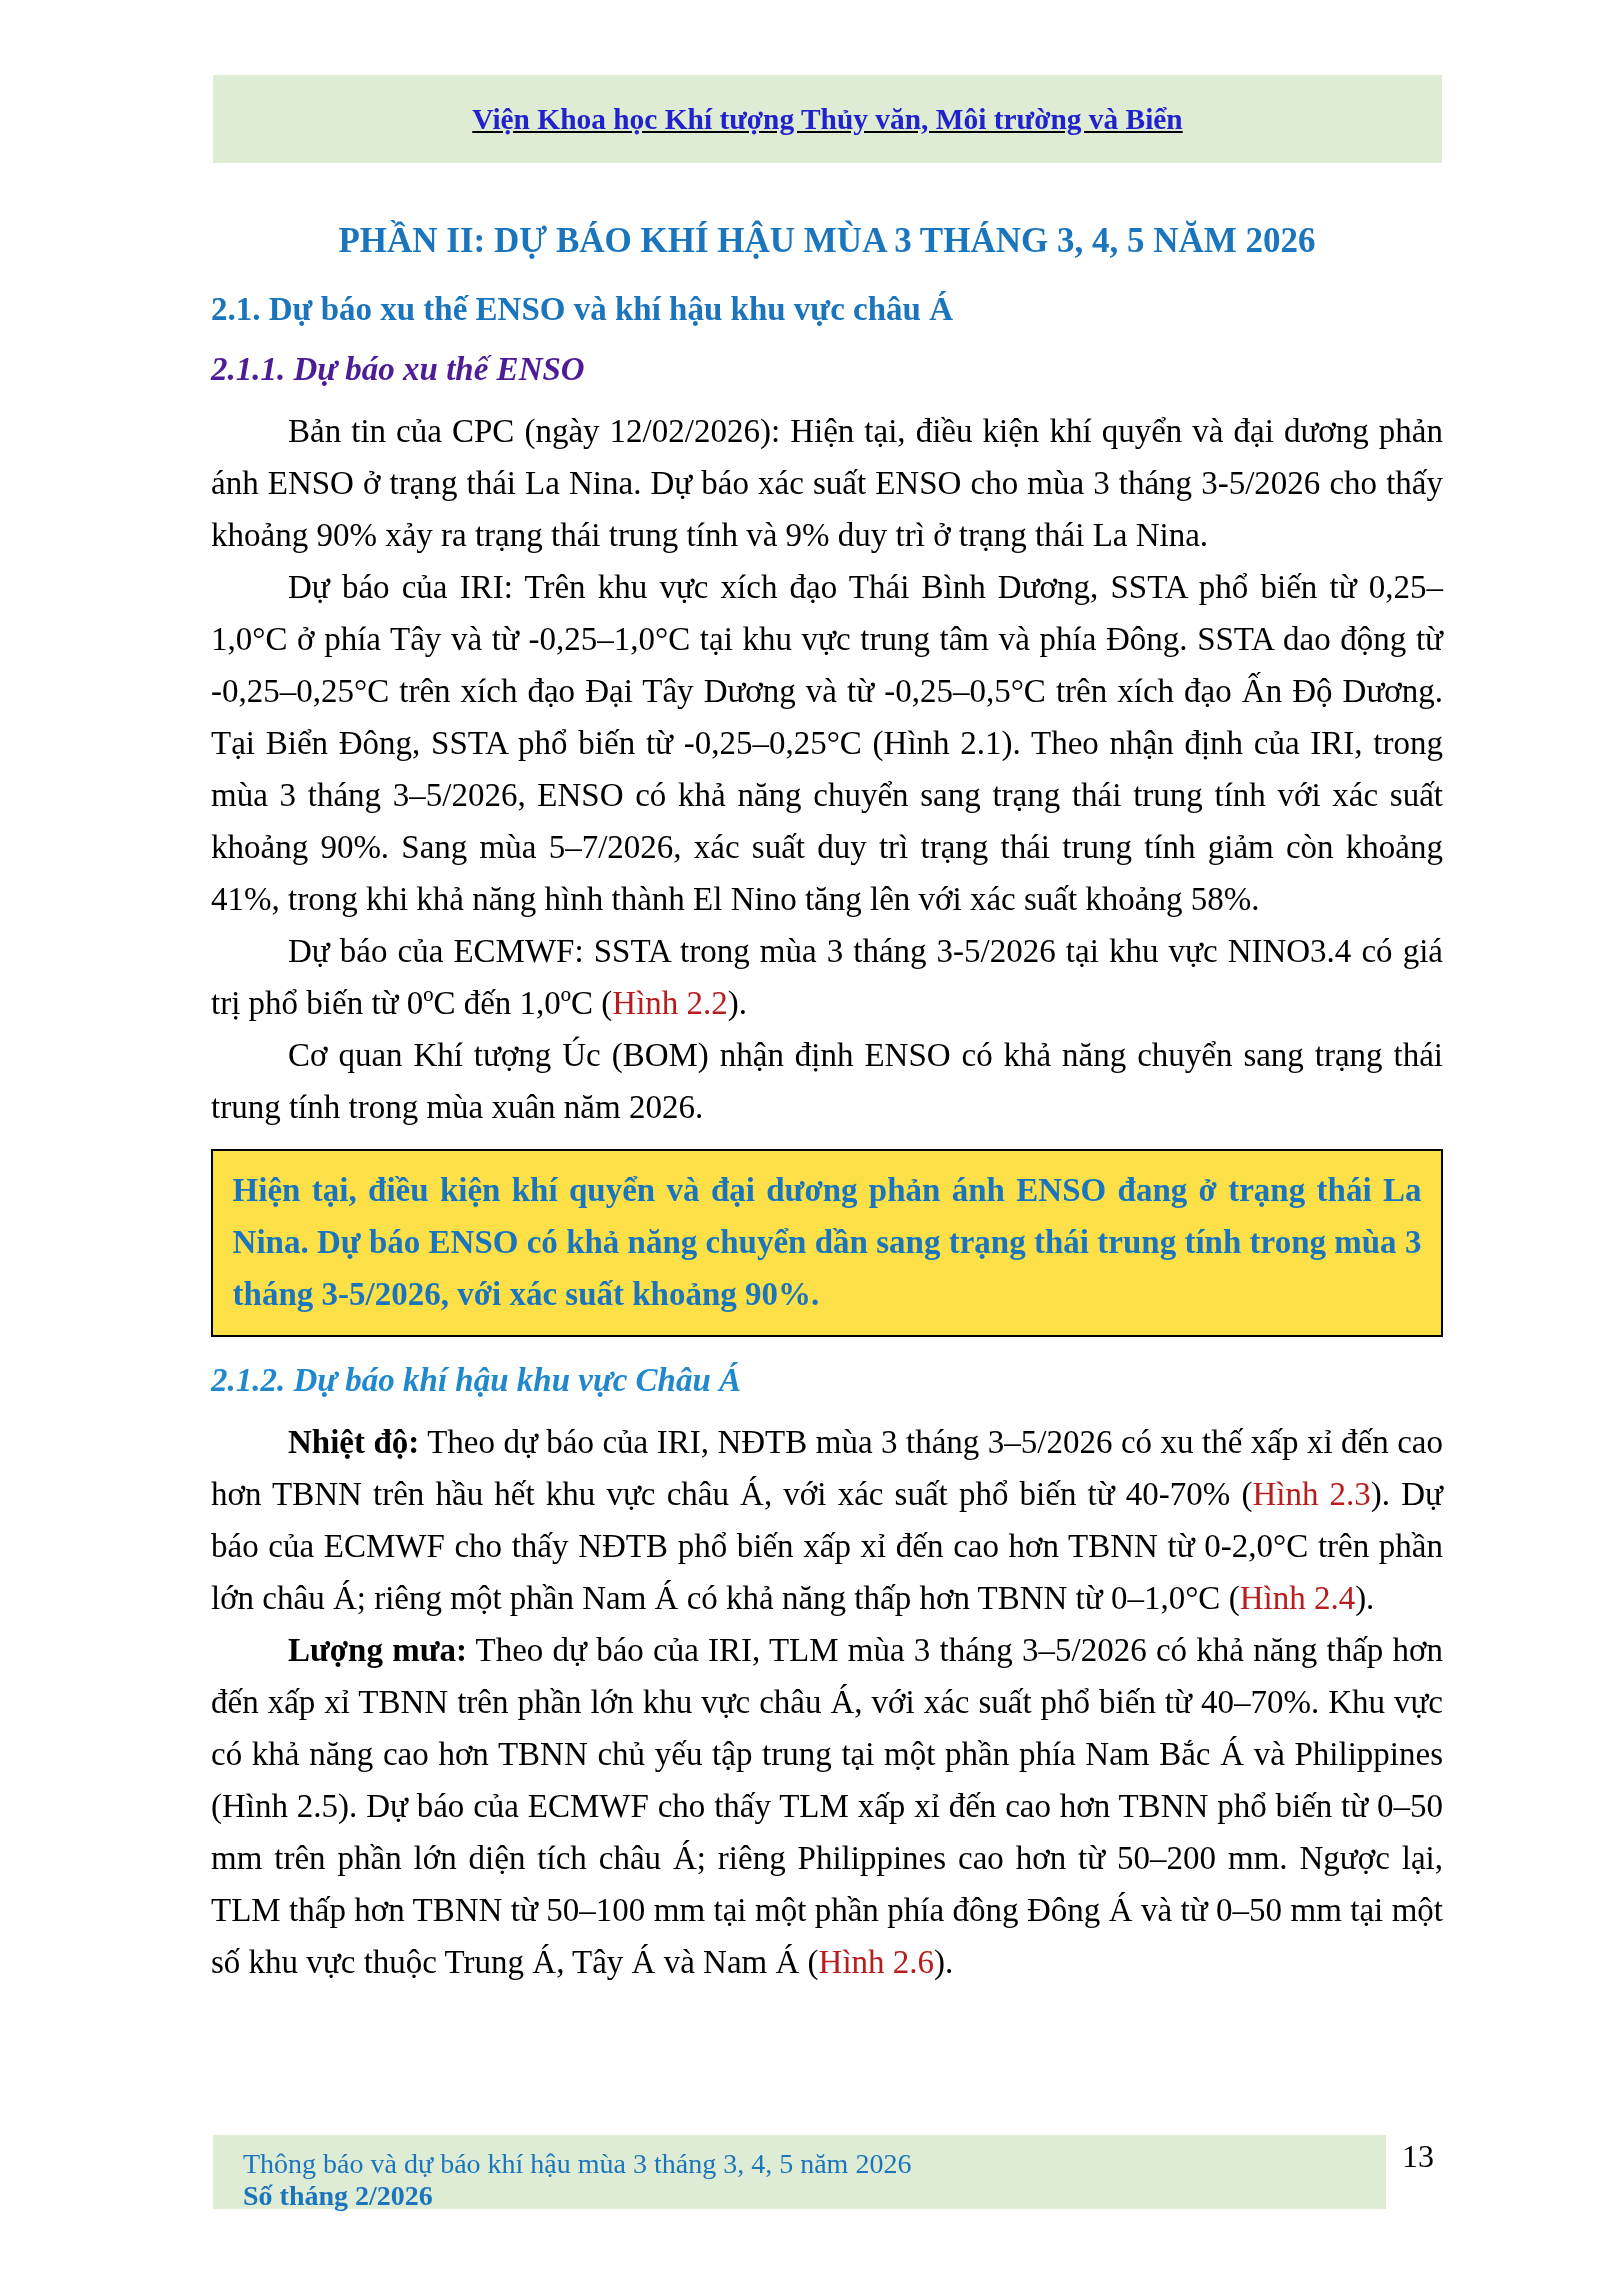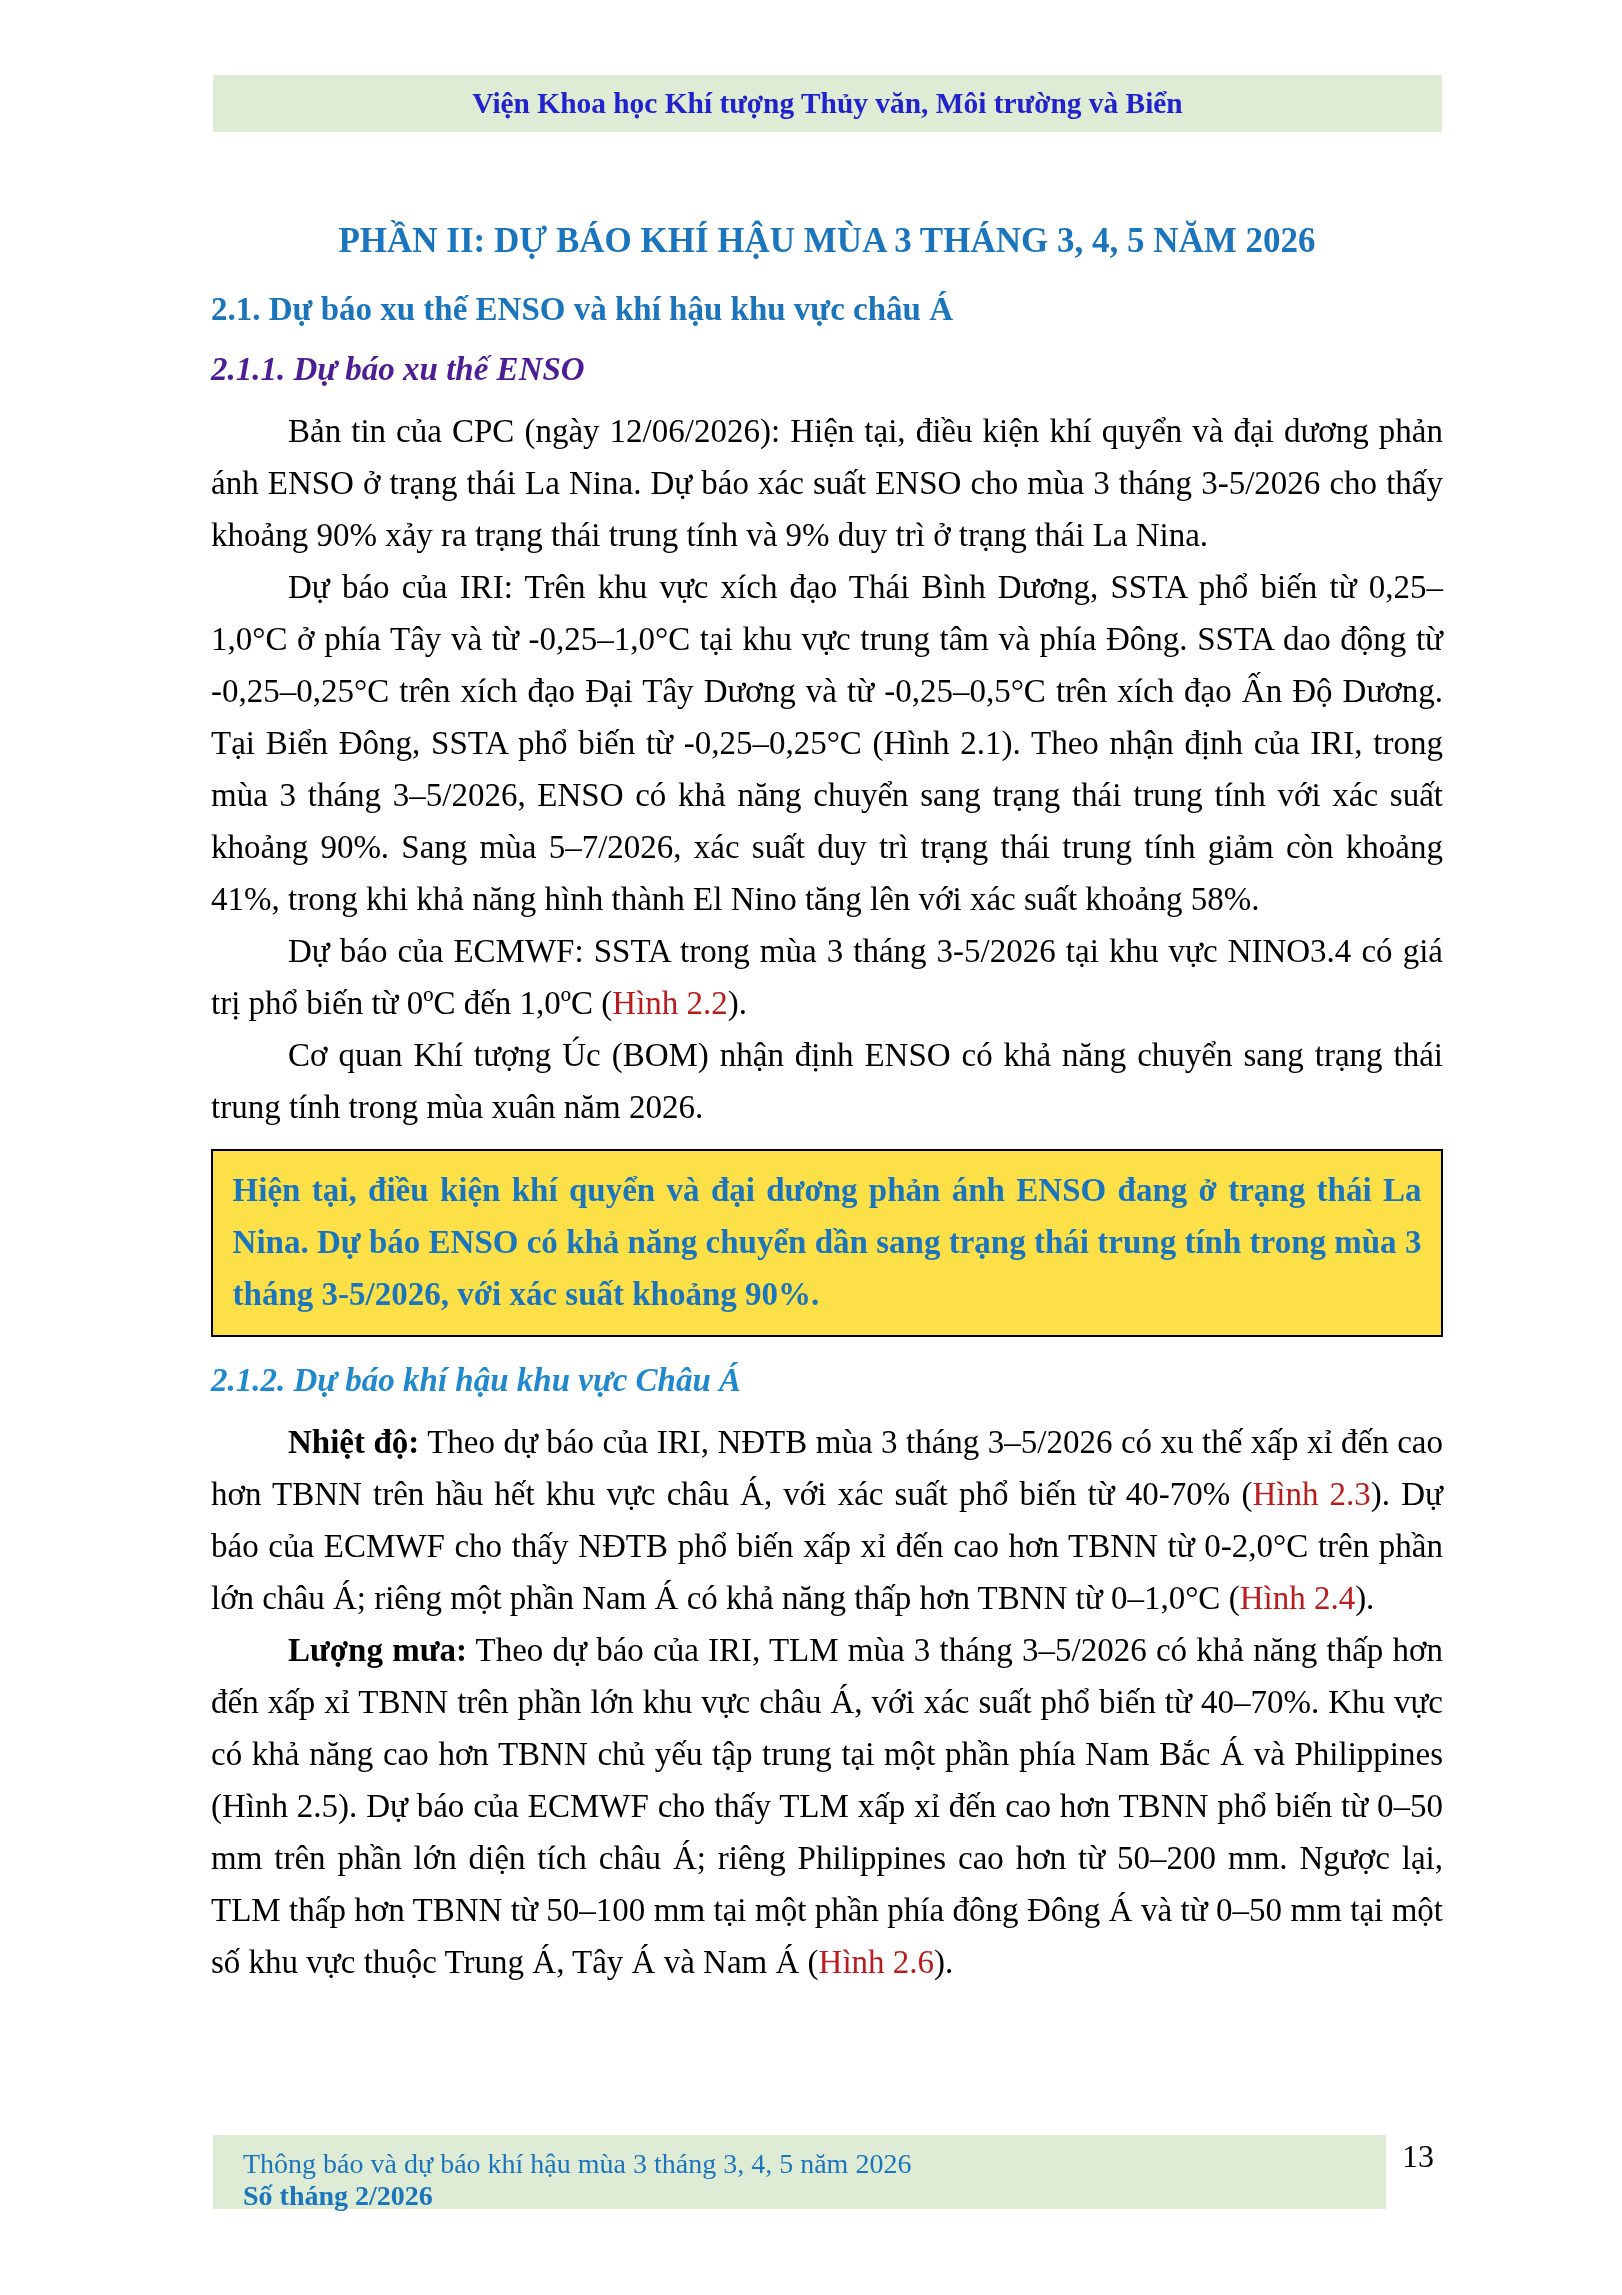--- a/index.html
+++ b/index.html
@@ -6,23 +6,23 @@
   .page {
     position:relative;
     width:1623px; height:2295px;
     background:#ffffff;
     font-family:"Liberation Serif", serif;
     color:#000000;
     overflow:hidden;
   }
   .banner {
     position:absolute; left:213px; top:75px;
-    width:1229px; height:57px;
+    width:1229px; height:88px;
     background:#dfecd5;
-    display:flex; align-items:center; justify-content:center;
+    display:flex; align-items:center; justify-content:center;text-decoration:underline;
   }
   .banner-text {
     color:#2222cc; font-weight:bold; font-size:29.4px; letter-spacing:0;
   }
   .content {
     position:absolute; left:211px; top:221px; width:1232px;
   }
   .doc-title {
     text-align:center; color:#1b75bc; font-weight:bold;
     font-size:35px; line-height:39px; margin:0 0 30px 0;
@@ -74,21 +74,21 @@
   </div>
 
   <div class="content">
 
     <h1 class="doc-title">PHẦN II: DỰ BÁO KHÍ HẬU MÙA 3 THÁNG 3, 4, 5 NĂM 2026</h1>
 
     <h2 class="h-sec">2.1. Dự báo xu thế ENSO và khí hậu khu vực châu Á</h2>
 
     <h3 class="h-sub">2.1.1. Dự báo xu thế ENSO</h3>
 
-    <p class="body">Bản tin của CPC (ngày 12/06/2026): Hiện tại, điều kiện khí quyển và đại dương phản ánh ENSO ở trạng thái La Nina. Dự báo xác suất ENSO cho mùa 3 tháng 3-5/2026 cho thấy khoảng 90% xảy ra trạng thái trung tính và 9% duy trì ở trạng thái La Nina.</p>
+    <p class="body">Bản tin của CPC (ngày 12/02/2026): Hiện tại, điều kiện khí quyển và đại dương phản ánh ENSO ở trạng thái La Nina. Dự báo xác suất ENSO cho mùa 3 tháng 3-5/2026 cho thấy khoảng 90% xảy ra trạng thái trung tính và 9% duy trì ở trạng thái La Nina.</p>
 
     <p class="body">Dự báo của IRI: Trên khu vực xích đạo Thái Bình Dương, SSTA phổ biến từ 0,25–1,0°C ở phía Tây và từ -0,25–1,0°C tại khu vực trung tâm và phía Đông. SSTA dao động từ -0,25–0,25°C trên xích đạo Đại Tây Dương và từ -0,25–0,5°C trên xích đạo Ấn Độ Dương. Tại Biển Đông, SSTA phổ biến từ -0,25–0,25°C (Hình 2.1). Theo nhận định của IRI, trong mùa 3 tháng 3–5/2026, ENSO có khả năng chuyển sang trạng thái trung tính với xác suất khoảng 90%. Sang mùa 5–7/2026, xác suất duy trì trạng thái trung tính giảm còn khoảng 41%, trong khi khả năng hình thành El Nino tăng lên với xác suất khoảng 58%.</p>
 
     <p class="body"><span>Dự báo của ECMWF: SSTA trong mùa 3 tháng 3-5/2026 tại khu vực NINO3.4 có giá trị phổ biến từ 0ºC đến 1,0ºC (</span><span class="ref-link">Hình 2.2</span><span>).</span></p>
 
     <p class="body">Cơ quan Khí tượng Úc (BOM) nhận định ENSO có khả năng chuyển sang trạng thái trung tính trong mùa xuân năm 2026.</p>
 
     <div class="callout">
       <p>Hiện tại, điều kiện khí quyển và đại dương phản ánh ENSO đang ở trạng thái La Nina. Dự báo ENSO có khả năng chuyển dần sang trạng thái trung tính trong mùa 3 tháng 3-5/2026, với xác suất khoảng 90%.</p>
     </div>

